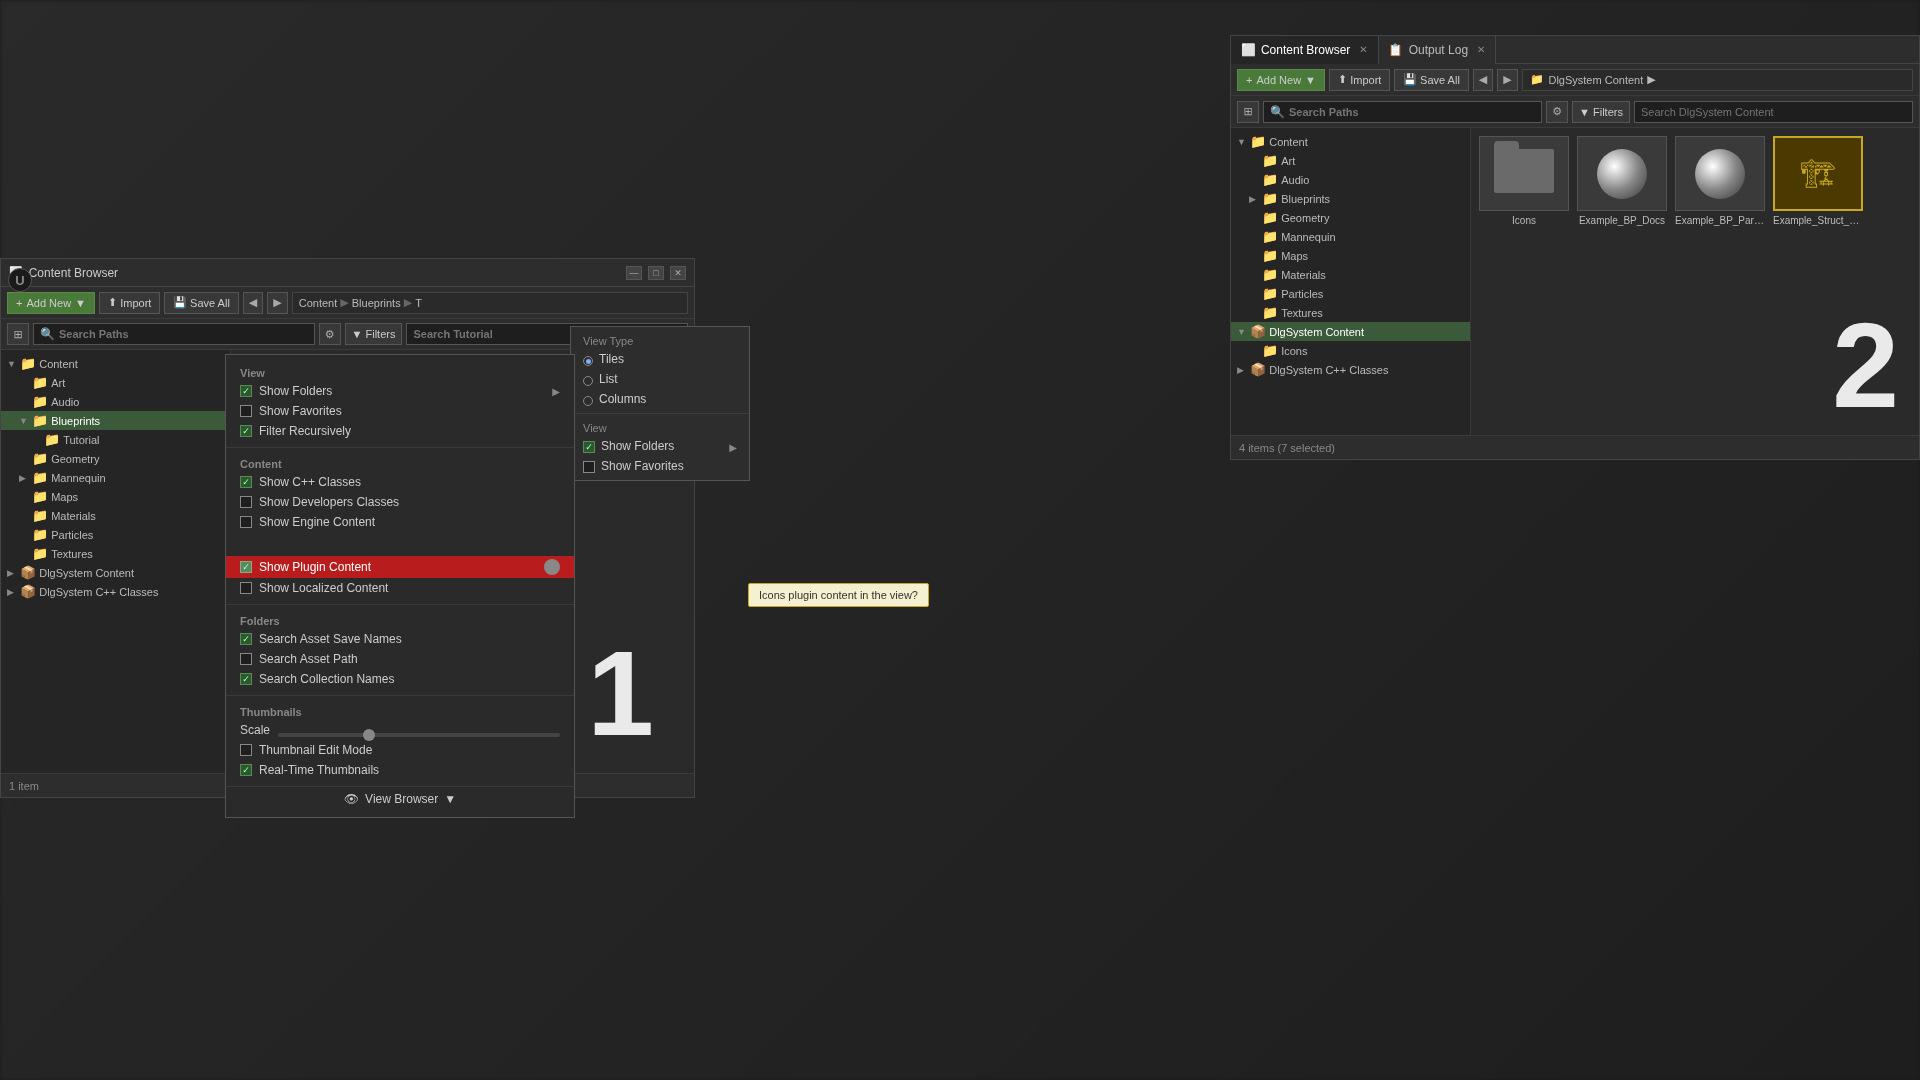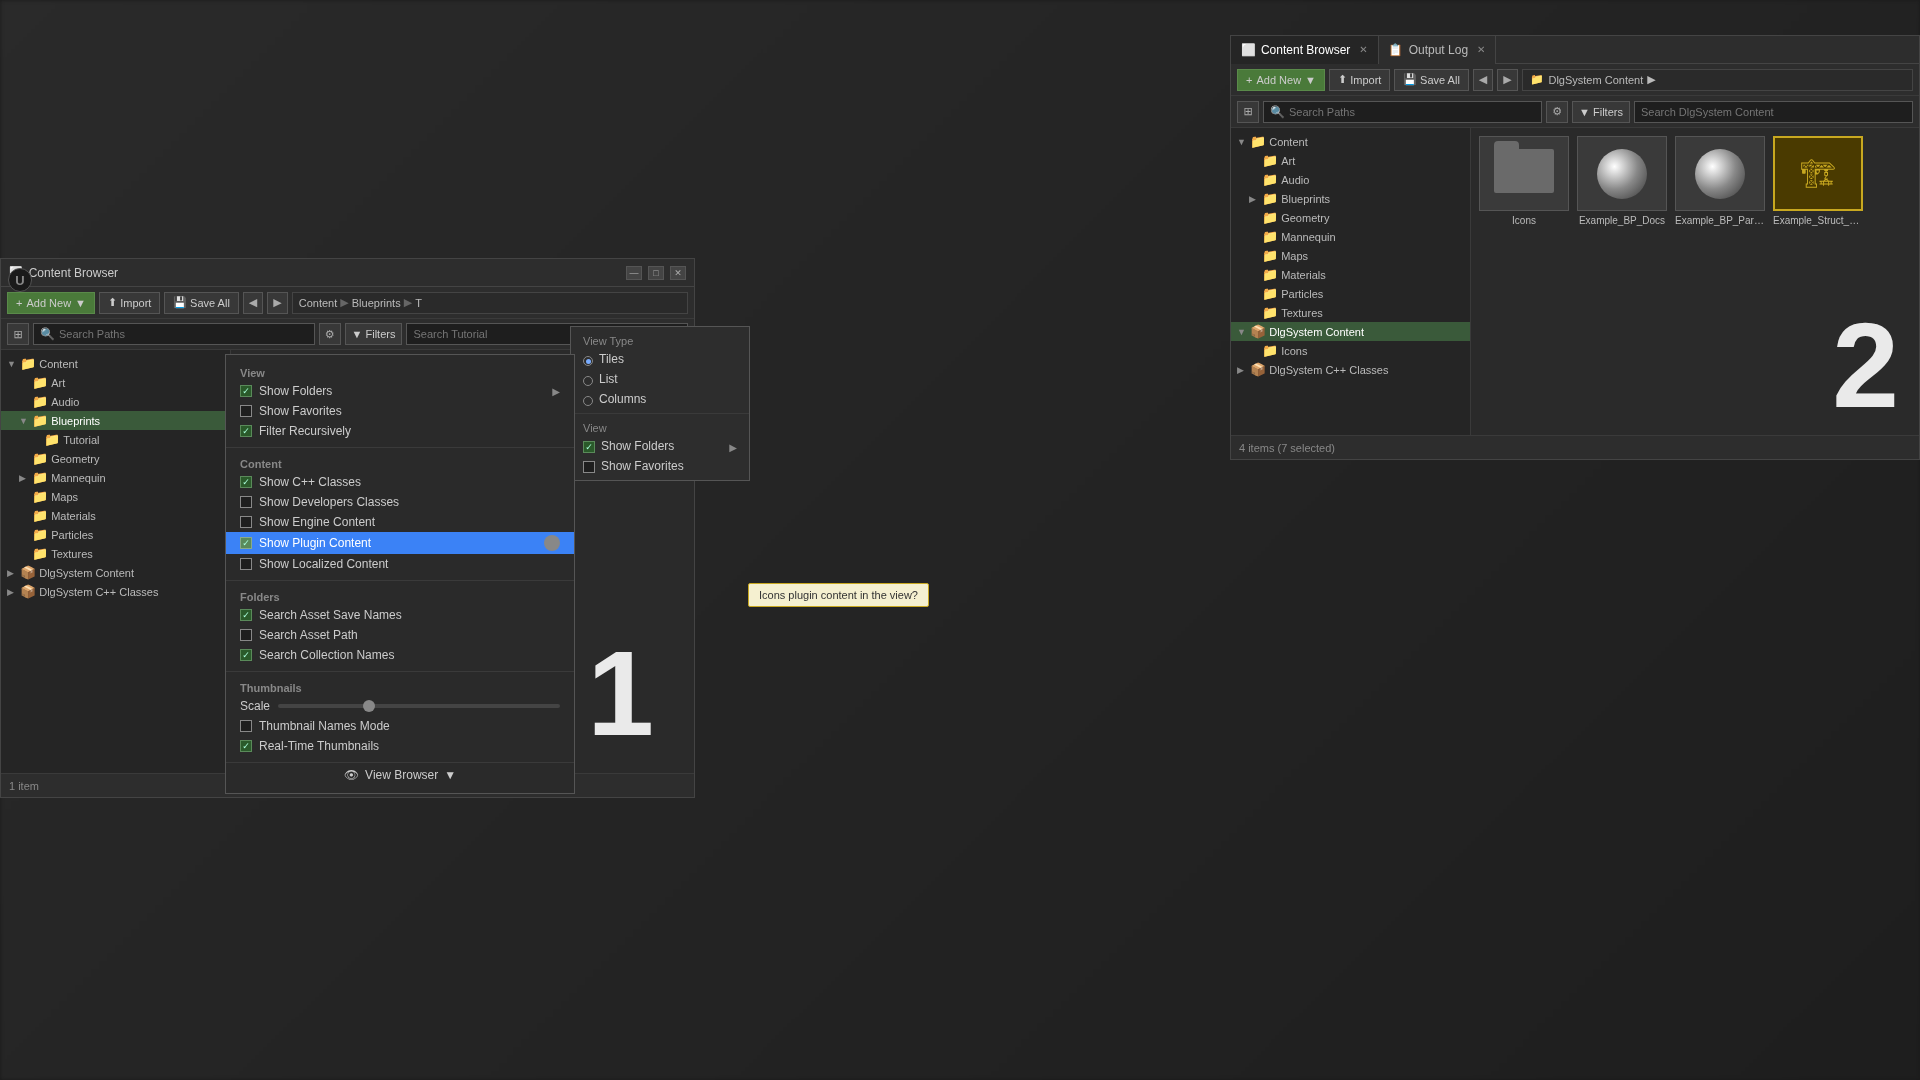--- a/index.html
+++ b/index.html
@@ -141,20 +141,21 @@
     }
 
     .search-box input {
       background: transparent;
       border: none;
       outline: none;
       color: #ccc;
       font-size: 11px;
       flex: 1;
       width: 100%;
+      font-weight: bold;
     }
 
     .icon-btn {
       background: #383838;
       border: 1px solid #555;
       color: #aaa;
       width: 22px; height: 22px;
       display: flex; align-items: center; justify-content: center;
       cursor: pointer;
       font-size: 11px;
@@ -329,21 +330,21 @@
     }
 
     .filters-item {
       display: flex; align-items: center;
       padding: 3px 14px;
       cursor: pointer;
       font-size: 12px;
       color: #ccc;
       gap: 7px;
     }
-    .filters-item.highlighted { background: #3b82f6; color: #fff; }
+    .filters-item.highlighted { background: #b91c1c; color: #fff; margin-top: 24px; }
 
     .checkbox {
       width: 12px; height: 12px;
       border: 1px solid #888;
       background: #1e1e1e;
       display: inline-flex; align-items: center; justify-content: center;
       flex-shrink: 0;
     }
 
     .checkbox.checked { background: #2a5a2a; border-color: #5a8a5a; }
@@ -351,21 +352,21 @@
 
     .filters-item .arrow { margin-left: auto; color: #888; font-size: 10px; }
 
     .filters-separator {
       height: 1px;
       background: #3a3a3a;
       margin: 4px 0;
     }
 
     .filters-scale-row {
-      display: flex; align-items: center;
+      display: flex; align-items: flex-end;
       padding: 3px 14px;
       gap: 8px;
       font-size: 12px;
       color: #ccc;
     }
 
     .slider-track {
       flex: 1;
       height: 4px;
       background: #444;
@@ -864,21 +865,21 @@
   <div class="filters-section">
     <div class="filters-section-label">Thumbnails</div>
     <div class="filters-scale-row">
       <span>Scale</span>
       <div class="slider-track">
         <div class="slider-thumb"></div>
       </div>
     </div>
     <div class="filters-item">
       <span class="checkbox"></span>
-      <span>Thumbnail Names Mode</span>
+      <span>Thumbnail Edit Mode</span>
     </div>
     <div class="filters-item">
       <span class="checkbox checked"></span>
       <span>Real-Time Thumbnails</span>
     </div>
   </div>
   <div class="filters-bottom-btn">
     <span>👁</span>
     <span>View Browser</span>
     <span>▼</span>

